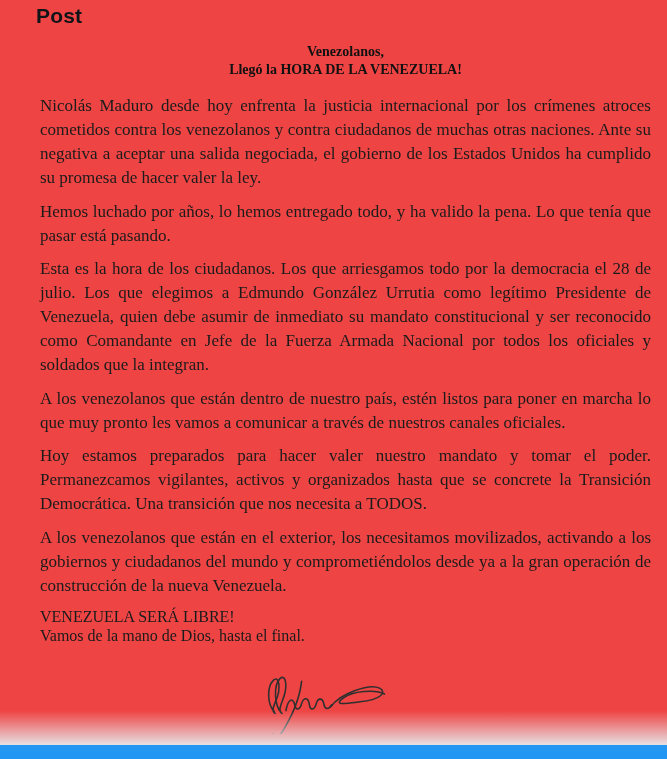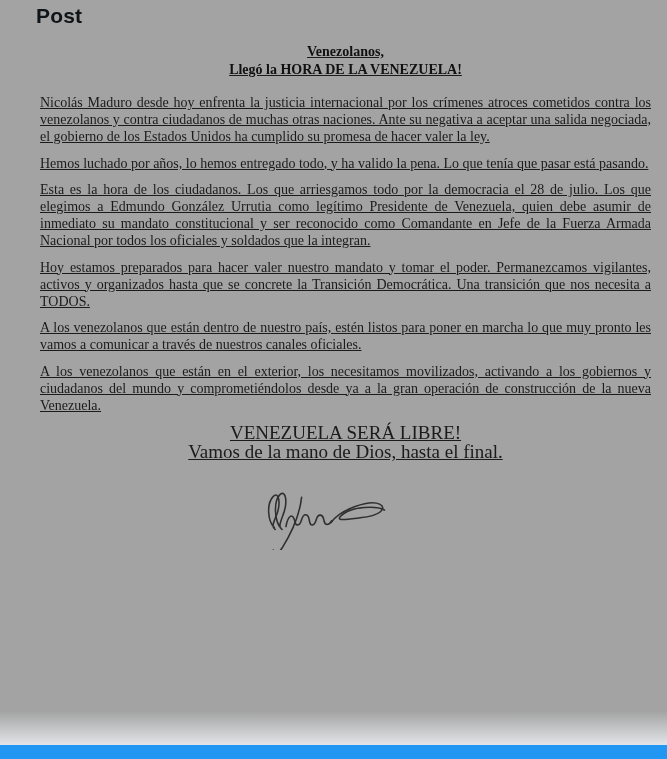--- a/index.html
+++ b/index.html
@@ -1,58 +1,57 @@
 <!DOCTYPE html>
 <html style="--accent-bar: #2196F3; --text: #1b1b1b; --header-text: #0f1419;"><head>
 <meta charset="utf-8">
 <style>
   * { margin: 0; padding: 0; box-sizing: border-box; }
   html, body { background: #ffffff; }
   .page {
     position: relative;
     width: 667px;
     height: 759px;
-    background: #a3a3a3;
+    background: #ef4444;
     overflow: hidden;
     font-family: "Liberation Serif", "DejaVu Serif", serif;
     color: var(--text, #1b1b1b);
   }
   .app-header {
     padding: 4px 0 0 36px;
     font-family: "Liberation Sans", "DejaVu Sans", sans-serif;
     font-weight: 700;
     font-size: 21px;
     letter-spacing: 0.2px;
     color: var(--header-text, #0f1419);
   }
   .doc {
     padding: 0 16px 0 40px;
-    text-decoration: underline;
   }
   .doc-title {
     margin-top: 15px;
     text-align: center;
     font-weight: 700;
     font-size: 14px;
     line-height: 18px;
     color: #111111;
   }
   .doc-body {
     margin-top: 15px;
   }
   .para {
-    font-size: 14px;
-    line-height: 17px;
+    font-size: 17px;
+    line-height: 24px;
     text-align: justify;
     margin: 0 0 9.5px 0;
   }
   .closing {
-    font-size: 19px;
+    font-size: 16px;
     line-height: 19px;
-    text-align: center;
+    text-align: left;
     margin: 0;
   }
   .signature-wrap {
     margin-top: 11px;
     display: flex;
     justify-content: center;
   }
   .signature-wrap svg {
     transform: translateX(-22px);
     display: block;
@@ -86,22 +85,22 @@
 
     <div class="doc-title">
       <div>Venezolanos,</div>
       <div>Llegó la HORA DE LA VENEZUELA!</div>
     </div>
 
     <div class="doc-body">
       <p class="para">Nicolás Maduro desde hoy enfrenta la justicia internacional por los crímenes atroces cometidos contra los venezolanos y contra ciudadanos de muchas otras naciones. Ante su negativa a aceptar una salida negociada, el gobierno de los Estados Unidos ha cumplido su promesa de hacer valer la ley.</p>
       <p class="para">Hemos luchado por años, lo hemos entregado todo, y ha valido la pena. Lo que tenía que pasar está pasando.</p>
       <p class="para">Esta es la hora de los ciudadanos. Los que arriesgamos todo por la democracia el 28 de julio. Los que elegimos a Edmundo González Urrutia como legítimo Presidente de Venezuela, quien debe asumir de inmediato su mandato constitucional y ser reconocido como Comandante en Jefe de la Fuerza Armada Nacional por todos los oficiales y soldados que la integran.</p>
+      <p class="para">A los venezolanos que están dentro de nuestro país, estén listos para poner en marcha lo que muy pronto les vamos a comunicar a través de nuestros canales oficiales.</p>
       <p class="para">Hoy estamos preparados para hacer valer nuestro mandato y tomar el poder. Permanezcamos vigilantes, activos y organizados hasta que se concrete la Transición Democrática. Una transición que nos necesita a TODOS.</p>
-      <p class="para">A los venezolanos que están dentro de nuestro país, estén listos para poner en marcha lo que muy pronto les vamos a comunicar a través de nuestros canales oficiales.</p>
       <p class="para">A los venezolanos que están en el exterior, los necesitamos movilizados, activando a los gobiernos y ciudadanos del mundo y comprometiéndolos desde ya a la gran operación de construcción de la nueva Venezuela.</p>
 
       <p class="closing">
         <span>VENEZUELA SERÁ LIBRE!</span><br>
         <span>Vamos de la mano de Dios, hasta el final.</span>
       </p>
     </div>
 
     <div class="signature-wrap">
       <svg viewBox="0 0 150 80" width="150" height="78" aria-hidden="true">

